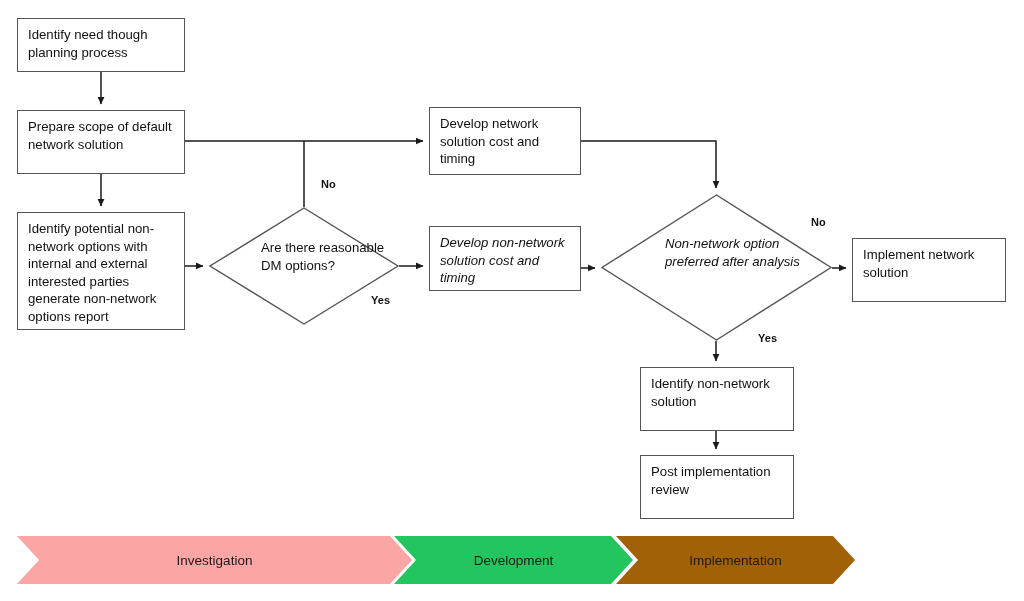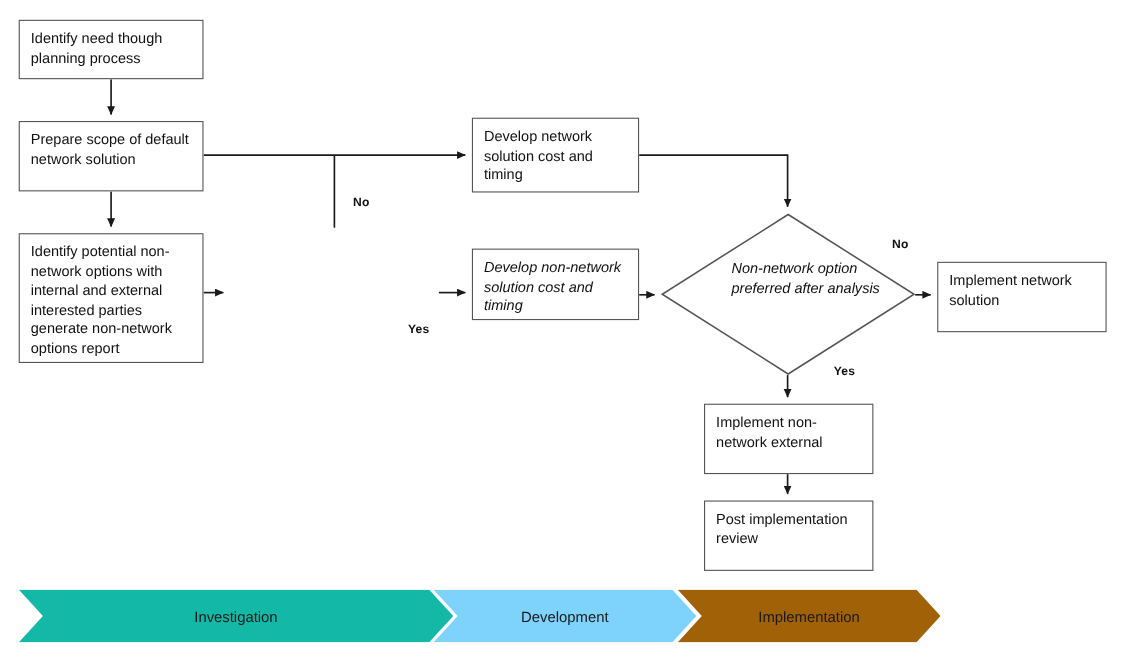--- a/index.html
+++ b/index.html
@@ -125,48 +125,54 @@
       <path d="M716,431 L716,449" marker-end="url(#arrow)"></path>
     </g>
   </svg>
 
   <div class="node" style="left:17px; top:18px; width:168px; height:54px;">Identify need though planning process</div>
 
   <div class="node" style="left:17px; top:110px; width:168px; height:64px;">Prepare scope of default network solution</div>
 
   <div class="node" style="left:17px; top:212px; width:168px; height:118px;">Identify potential non-network options with internal and external interested parties generate non-network options report</div>
 
+  <div class="diamond-wrap" style="left:209px; top:207px; width:190px; height:118px;">
+    <svg width="190" height="118" viewBox="0 0 190 118">
+      <polygon points="95,1 189,59 95,117 1,59" fill="#ffffff" stroke="#555555" stroke-width="1.4"></polygon>
+    </svg>
+    <div class="diamond-label" style="left:52px; top:32px; width:130px;">Are there reasonable DM options?</div>
+  </div>
 
   <div class="node" style="left:429px; top:107px; width:152px; height:68px;">Develop network solution cost and timing</div>
 
   <div class="node" style="left:429px; top:226px; width:152px; height:65px;font-style:italic;">Develop non-network solution cost and timing</div>
 
   <div class="diamond-wrap" style="left:601px; top:194px; width:231px; height:147px;font-style:italic;">
     <svg width="231" height="147" viewBox="0 0 231 147">
       <polygon points="115.5,1 230,73.5 115.5,146 1,73.5" fill="#ffffff" stroke="#555555" stroke-width="1.4"></polygon>
     </svg>
     <div class="diamond-label" style="left:64px; top:41px; width:140px;">Non-network option preferred after analysis</div>
   </div>
 
   <div class="node" style="left:852px; top:238px; width:154px; height:64px;">Implement network solution</div>
 
-  <div class="node" style="left:640px; top:367px; width:154px; height:64px;">Implement non-network external</div>
+  <div class="node" style="left:640px; top:367px; width:154px; height:64px;">Identify non-network solution</div>
 
   <div class="node" style="left:640px; top:455px; width:154px; height:64px;">Post implementation review</div>
 
   <div class="edge-label" style="left:321px; top:178px;">No</div>
   <div class="edge-label" style="left:371px; top:294px;">Yes</div>
   <div class="edge-label" style="left:811px; top:216px;">No</div>
   <div class="edge-label" style="left:758px; top:332px;">Yes</div>
 
   <div class="phase-band">
-    <div class="chevron chev-a" style="left:17px; width:395px; background:#14b8a6;align-items:center;">
+    <div class="chevron chev-a" style="left:17px; width:395px; background:#fca5a5;align-items:center;">
       <span class="chev-label">Investigation</span>
     </div>
-    <div class="chevron chev-b" style="left:394px; width:239px; background:#7dd3fc;">
+    <div class="chevron chev-b" style="left:394px; width:239px; background:#22c55e;">
       <span class="chev-label">Development</span>
     </div>
     <div class="chevron chev-b" style="left:616px; width:239px; background:#a16207;">
       <span class="chev-label">Implementation</span>
     </div>
   </div>
 
 </div>
 
 </body></html>

